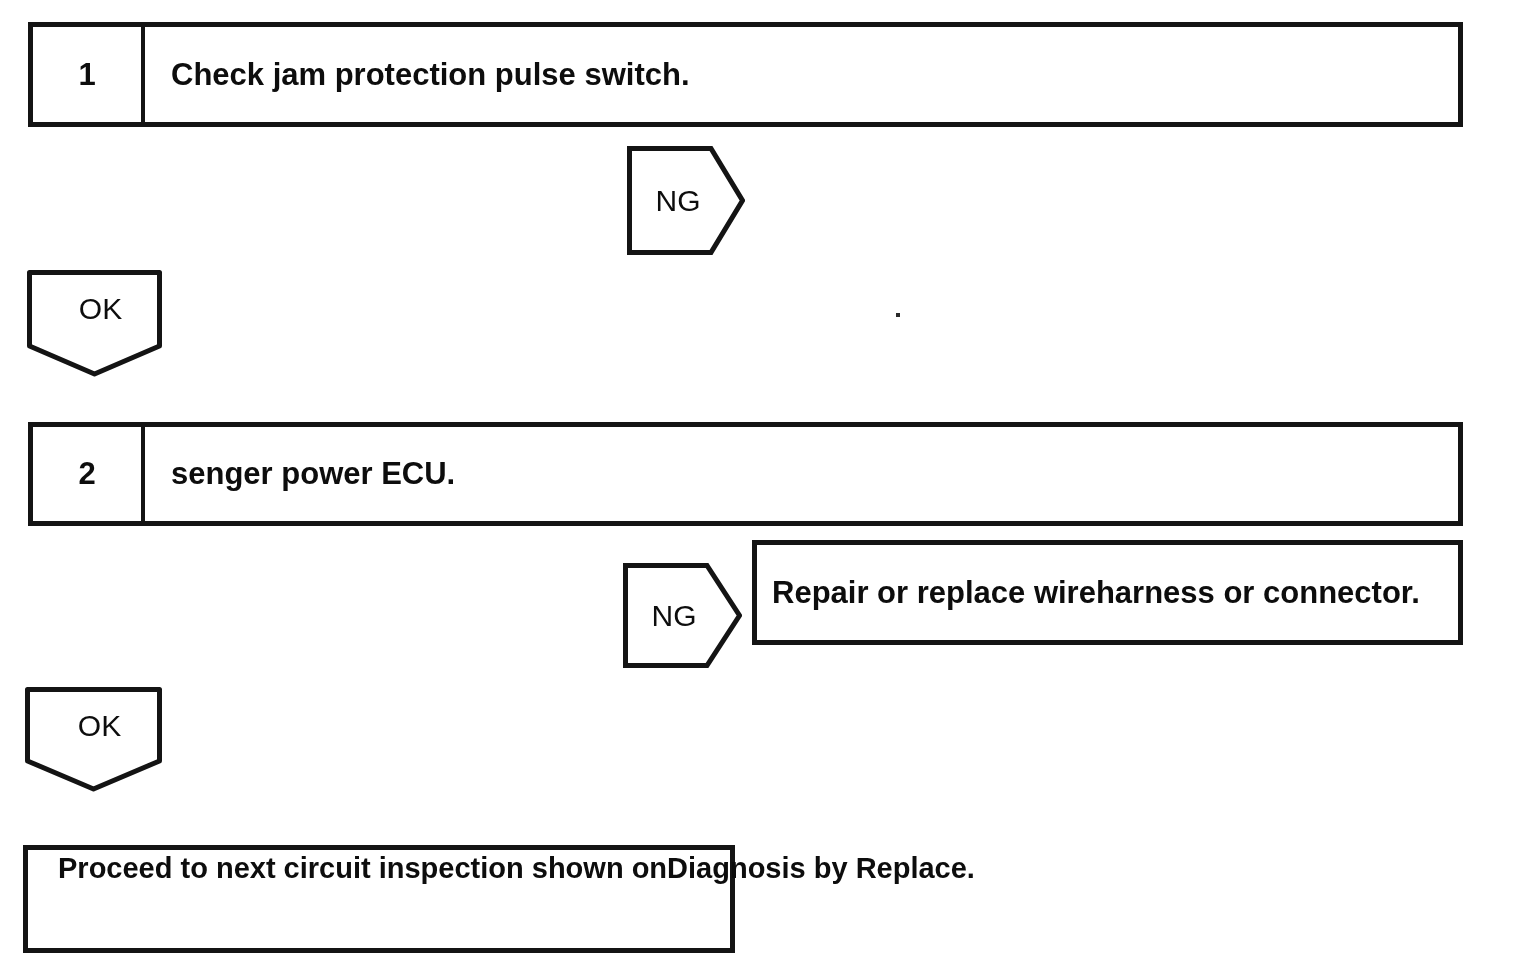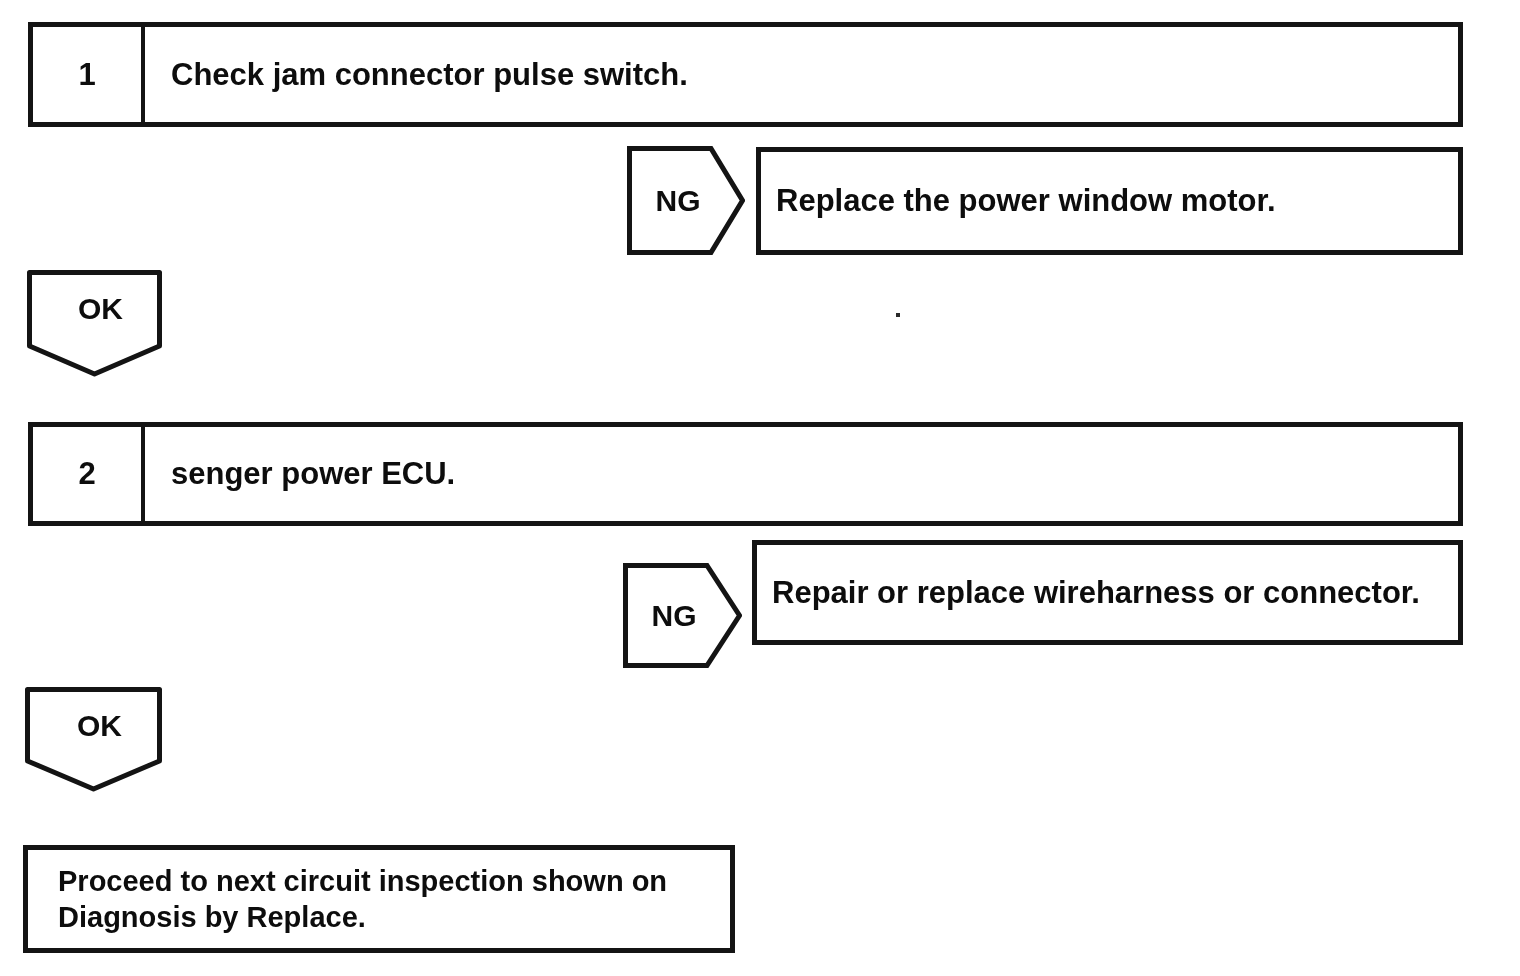--- a/index.html
+++ b/index.html
@@ -33,31 +33,31 @@
   }
   .action-text {
     flex:1;
     display:flex; align-items:center;
     padding-left:15px;
     font-size:31px; font-weight:bold;
     white-space:nowrap;
   }
   .result-text {
     flex:1;
-    display:flex; flex-direction:column; justify-content:center;
+    display:flex; justify-content:flex-start;
     padding-left:30px;
     font-size:29px; font-weight:bold; line-height:36px;
     white-space:nowrap;
   }
   .pent { position:absolute; }
   .pent svg { display:block; }
   .pent-label {
     position:absolute;
     display:flex; align-items:center; justify-content:center;
-    font-size:30px; font-weight:bold;padding-left:12px;
+    font-size:30px; font-weight:normal;padding-left:12px;
   }
   .ng-label { left:0; top:0; width:90px; height:100%; }
   .ok-label { left:0; top:0; width:100%; height:78px; }
 
   #step1-box  { left:28px;  top:22px;  width:1435px; height:105px; }
   #ng1-arrow  { left:627px; top:146px; width:118px;  height:109px; }
   #action1-box{ left:756px; top:147px; width:707px;  height:108px; }
   #ok1-arrow  { left:27px;  top:270px; width:135px;  height:107px; }
   #step2-box  { left:28px;  top:422px; width:1435px; height:104px; }
   #ng2-arrow  { left:623px; top:563px; width:119px;  height:105px; }
@@ -67,34 +67,31 @@
   #scan-speck { position:absolute; left:896px; top:313px; width:4px; height:4px; background:#2a2a2a; }
 </style>
 </head>
 <body>
 
 <div class="stage">
 
   <div class="box" id="step1-box">
     <div class="step-num">1</div>
     <div class="step-text">
-      <div>Check jam connector pulse switch.</div>
+      <div>Check jam protection pulse switch.</div>
     </div>
   </div>
 
   <div class="pent" id="ng1-arrow">
     <svg width="118" height="109" viewBox="0 0 118 109">
       <polygon points="2.5,2.5 84,2.5 115.5,54.5 84,106.5 2.5,106.5" fill="#ffffff" stroke="#141414" stroke-width="5" stroke-linejoin="miter"></polygon>
     </svg>
     <span class="pent-label ng-label">NG</span>
   </div>
 
-  <div class="box" id="action1-box">
-    <div class="action-text">Replace the power window motor.</div>
-  </div>
 
   <div class="pent" id="ok1-arrow">
     <svg width="135" height="107" viewBox="0 0 135 107">
       <polygon points="2.5,2.5 132.5,2.5 132.5,76 67.5,104 2.5,76" fill="#ffffff" stroke="#141414" stroke-width="5" stroke-linejoin="round"></polygon>
     </svg>
     <span class="pent-label ok-label">OK</span>
   </div>
 
   <div class="box" id="step2-box">
     <div class="step-num">2</div>

